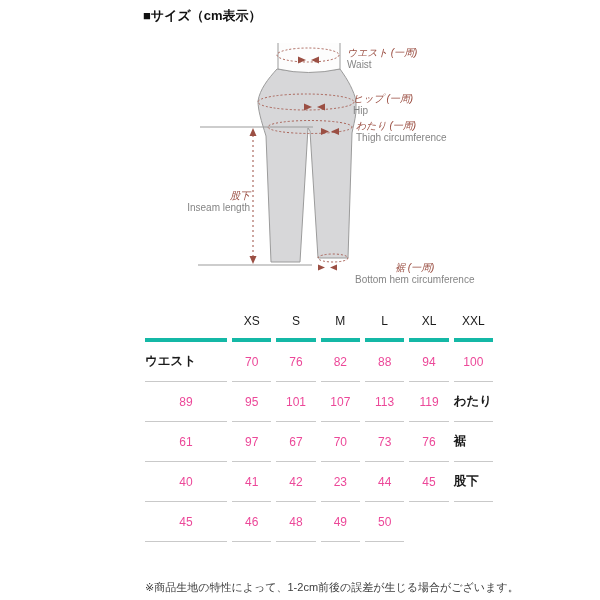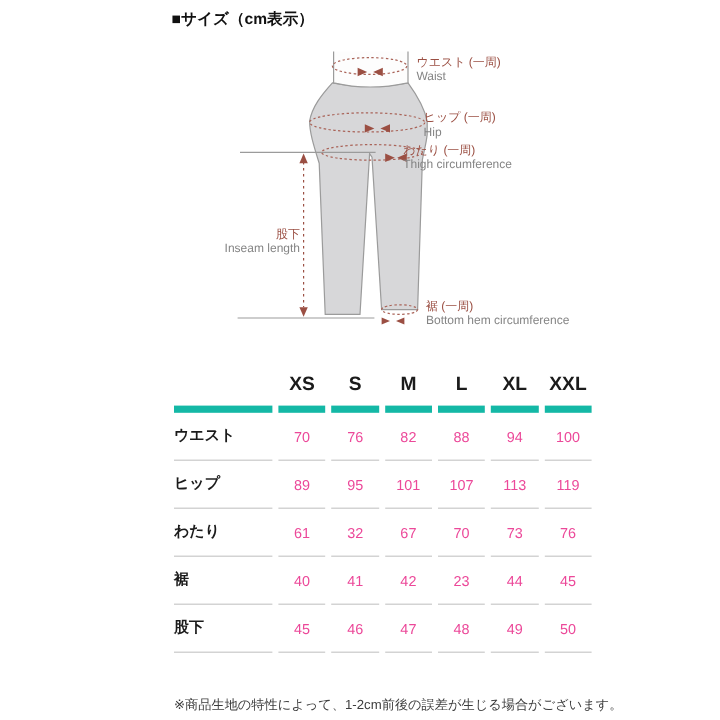--- a/index.html
+++ b/index.html
@@ -11,36 +11,36 @@
   .panel { position:relative; width:600px; height:600px; background:#fff; overflow:hidden; }
 
   .page-title {
     position:absolute; left:143px; top:7px;
     font-size:13px; font-weight:bold; color:#111;
   }
 
   .diagram-svg { position:absolute; left:0; top:0; width:600px; height:600px; }
 
   .measure-label { position:absolute; font-size:10px; line-height:12px; white-space:nowrap; }
-  .measure-label .jp { color:#9b4f43; }
+  .measure-label .jp { color:#9b4f43;font-style:italic; }
   .measure-label .en { color:#858585; }
   .lbl-waist  { left:347px; top:47px; }
   .lbl-hip    { left:353px; top:93px; }
-  .lbl-thigh  { left:336px; top:120px; }
+  .lbl-thigh  { left:356px; top:120px; }
   .lbl-inseam { left:150px; top:190px; width:100px; text-align:right; }
-  .lbl-hem    { left:355px; top:250px; }
+  .lbl-hem    { left:355px; top:262px;text-align:center; }
 
   .size-table {
     position:absolute; left:145px; top:304px; width:348px;
     display:grid; grid-template-columns:82px repeat(6,1fr); column-gap:5px;
   }
   .size-table .cell { display:flex; align-items:center; }
   .size-table .head {
-    height:34px; border-bottom:6px solid #14b8a6;
-    font-size:16px; font-weight:bold; color:#1b1b1b; justify-content:center;
+    height:34px; border-bottom:4px solid #14b8a6;
+    font-size:12px; font-weight:normal; color:#1b1b1b; justify-content:center;
   }
   .size-table .head.corner { justify-content:flex-start; }
   .size-table .rowlabel {
     height:39px; border-bottom:1px solid #c9c9c9;
     font-size:12.5px; font-weight:bold; color:#1b1b1b; justify-content:flex-start;
   }
   .size-table .val {
     height:39px; border-bottom:1px solid #c9c9c9;
     font-size:12px; color:#ec4899; justify-content:center;
   }
@@ -139,48 +139,46 @@
     <div class="cell head">XXL</div>
 
     <div class="cell rowlabel">ウエスト</div>
     <div class="cell val">70</div>
     <div class="cell val">76</div>
     <div class="cell val">82</div>
     <div class="cell val">88</div>
     <div class="cell val">94</div>
     <div class="cell val">100</div>
 
-    <div class="cell rowlabel">ヒップ</div>
     <div class="cell val">89</div>
     <div class="cell val">95</div>
     <div class="cell val">101</div>
     <div class="cell val">107</div>
     <div class="cell val">113</div>
     <div class="cell val">119</div>
 
     <div class="cell rowlabel">わたり</div>
     <div class="cell val">61</div>
-    <div class="cell val">32</div>
+    <div class="cell val">97</div>
     <div class="cell val">67</div>
     <div class="cell val">70</div>
     <div class="cell val">73</div>
     <div class="cell val">76</div>
 
     <div class="cell rowlabel">裾</div>
     <div class="cell val">40</div>
     <div class="cell val">41</div>
     <div class="cell val">42</div>
     <div class="cell val">23</div>
     <div class="cell val">44</div>
     <div class="cell val">45</div>
 
     <div class="cell rowlabel">股下</div>
     <div class="cell val">45</div>
     <div class="cell val">46</div>
-    <div class="cell val">47</div>
     <div class="cell val">48</div>
     <div class="cell val">49</div>
     <div class="cell val">50</div>
   </div>
 
   <div class="footnote">※商品生地の特性によって、1-2cm前後の誤差が生じる場合がございます。</div>
 
 </div>
 
 </body></html>

